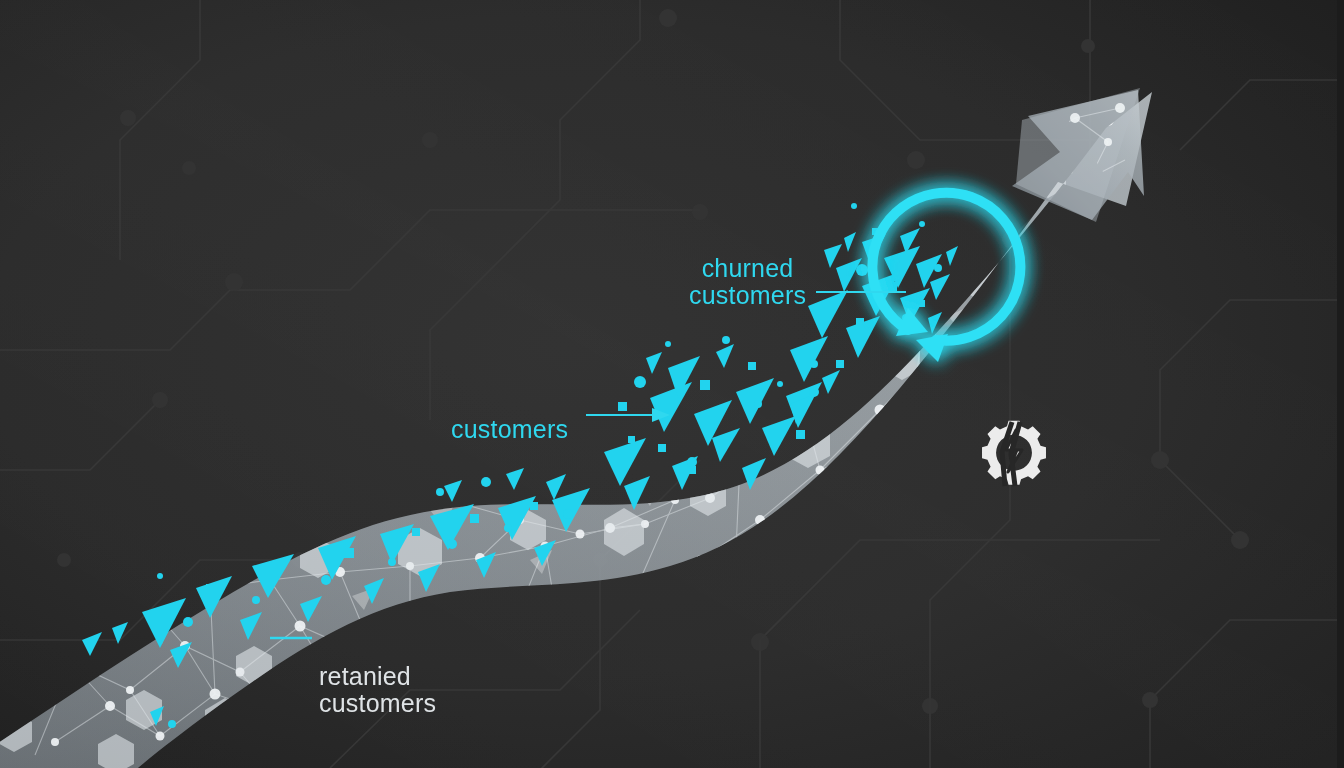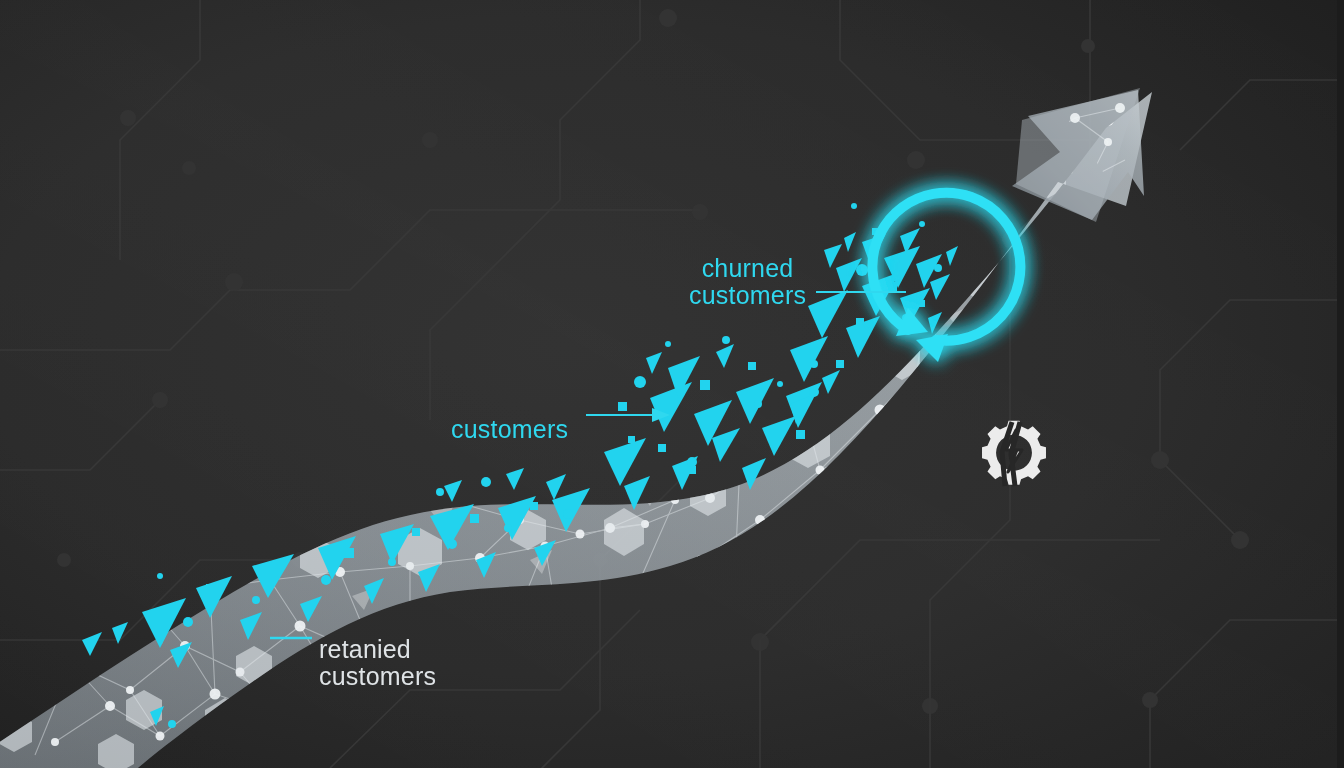--- a/index.html
+++ b/index.html
@@ -17,21 +17,21 @@
     font-size:25px;
     line-height:27px;
     letter-spacing:0.2px;
     white-space:pre;
     pointer-events:none;
   }
   .label.cyan{ color:#2fd8ef; }
   .label.grey{ color:#dfe3e6; }
   #lbl-churned{ left:689px; top:255px; text-align:center; }
   #lbl-customers{ left:451px; top:416px; }
-  #lbl-retained{ left:319px; top:636px; }
+  #lbl-retained{ left:319px; top:663px; }
 </style>
 </head>
 <body>
 
 <div id="stage">
 
   <svg id="bg" viewBox="0 0 1344 768" xmlns="http://www.w3.org/2000/svg">
     <defs>
       <radialGradient id="vign" cx="42%" cy="45%" r="78%">
         <stop offset="0%" stop-color="#2f2f2f"></stop>

